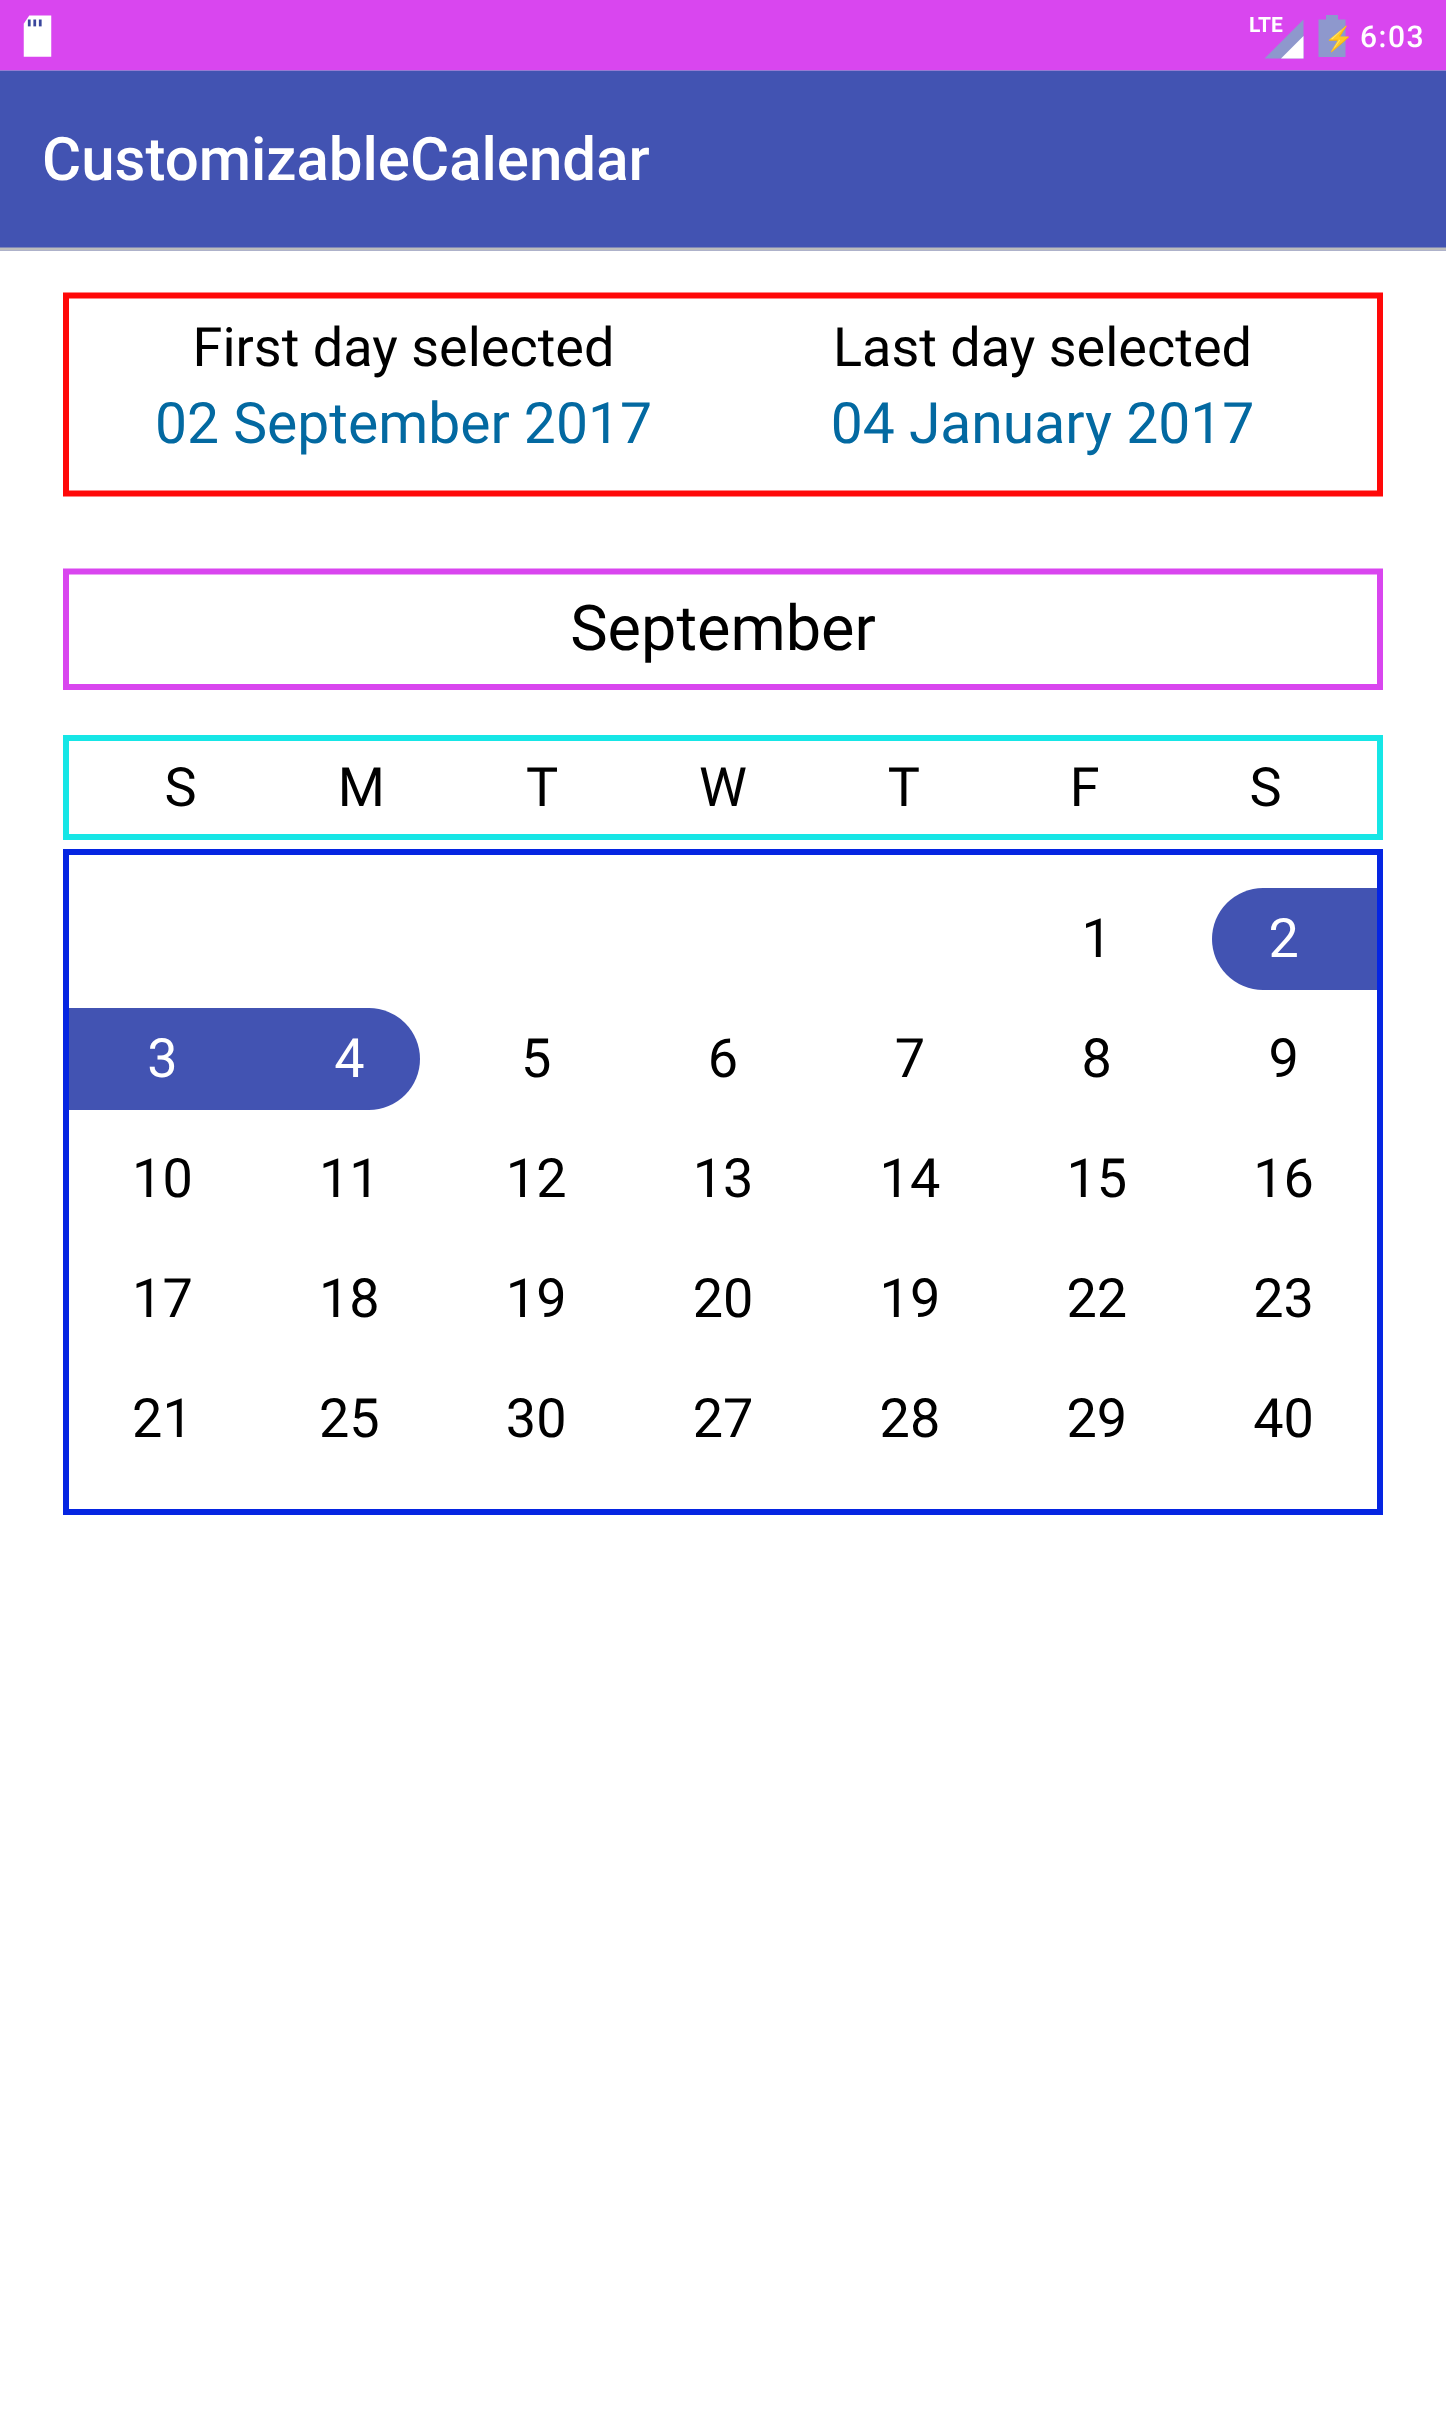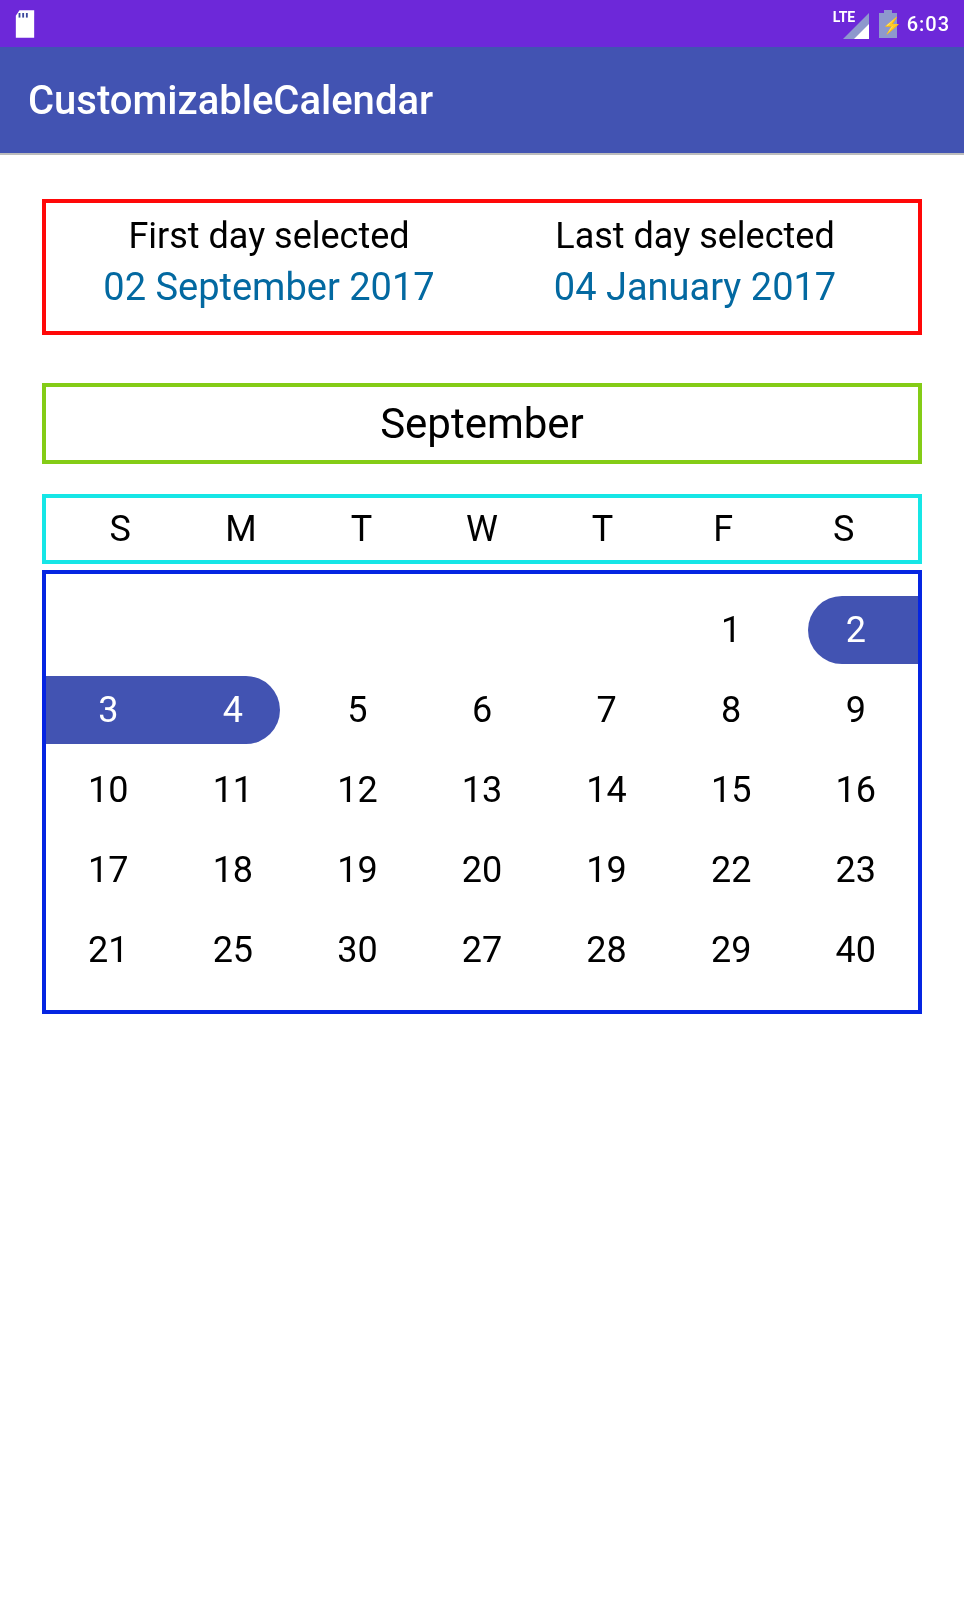--- a/index.html
+++ b/index.html
@@ -1,41 +1,41 @@
 <!DOCTYPE html>
 <html><head>
 <meta charset="utf-8">
 <style>
   * { margin: 0; padding: 0; box-sizing: border-box; }
   html, body { width: 964px; height: 1610px; font-family: Roboto, Arial, sans-serif; background: #fff; overflow: hidden; }
 
-  .status-bar { height: 47px; width: 100%; background: #6d28d9; display: flex; align-items: center; justify-content: space-between; padding: 0 14px; color: #fff; }
+  .status-bar { height: 47px; width: 100%; background: #d946ef; display: flex; align-items: center; justify-content: space-between; padding: 0 14px; color: #fff; }
   .status-left, .status-right { display: flex; align-items: center; gap: 10px; }
   .status-right .time { font-size: 20px; font-weight: 500; letter-spacing: 1px; }
   .sd-icon { width: 22px; height: 28px; }
   .sig-wrap { position: relative; width: 36px; height: 30px; }
   .lte-text { position: absolute; top: 0; left: 0; font-size: 14px; font-weight: 700; color: #fff; }
   .signal-tri { position: absolute; bottom: 0; right: 0; width: 0; height: 0; border-style: solid; border-width: 0 0 26px 26px; border-color: transparent transparent #8e98cd transparent; }
   .signal-tri-fill { position: absolute; bottom: 0; right: 0; width: 0; height: 0; border-style: solid; border-width: 0 0 15px 15px; border-color: transparent transparent #fff transparent; }
   .batt { width: 18px; height: 28px; position: relative; }
   .batt-body { position: absolute; bottom: 0; width: 18px; height: 25px; background: #8e98cd; }
   .batt-cap { position: absolute; top: 0; left: 5px; width: 8px; height: 4px; background: #8e98cd; }
   .batt-bolt { position: absolute; top: 6px; left: 4px; color: #fff; font-size: 16px; }
 
-  .app-bar { height: 108px; width: 100%; background: #4253b2; border-bottom: 2px solid #bcbcbc; display: flex; align-items: center; padding-left: 28px; }
+  .app-bar { height: 120px; width: 100%; background: #4253b2; border-bottom: 2px solid #bcbcbc; display: flex; align-items: center; padding-left: 28px; }
   .app-title { color: #fff; font-size: 40px; font-weight: 500; }
 
-  .content { padding: 44px 42px 0 42px; }
+  .content { padding: 28px 42px 0 42px; }
 
   .selection-box { border: 4px solid #ff0808; display: flex; padding: 12px 10px 22px 10px; }
   .sel-col { flex: 1; text-align: center; }
   .sel-label { font-size: 36px; color: #000; margin-bottom: 8px; }
   .sel-date { font-size: 38px; color: #0369a1; }
 
-  .month-box { border: 4px solid #84cc16; margin-top: 48px; text-align: center; padding: 12px 0; }
+  .month-box { border: 4px solid #d946ef; margin-top: 48px; text-align: center; padding: 12px 0; }
   .month-text { font-size: 42px; color: #000; }
 
   .weekday-box { border: 4px solid #16e6e6; margin-top: 30px; display: flex; padding: 10px 14px 10px 14px; }
   .wd { flex: 1; text-align: center; font-size: 36px; color: #000; }
 
   .grid-box { border: 4px solid #0525e2; margin-top: 6px; padding-top: 16px; padding-bottom: 20px; position: relative; }
   .grid-row { display: flex; height: 80px; align-items: center; position: relative; }
   .cell { flex: 1; text-align: center; position: relative; z-index: 2; }
   .cell-num { font-size: 36px; color: #000; display: inline-block; }
   .cell.selected .cell-num { color: #fff; }

